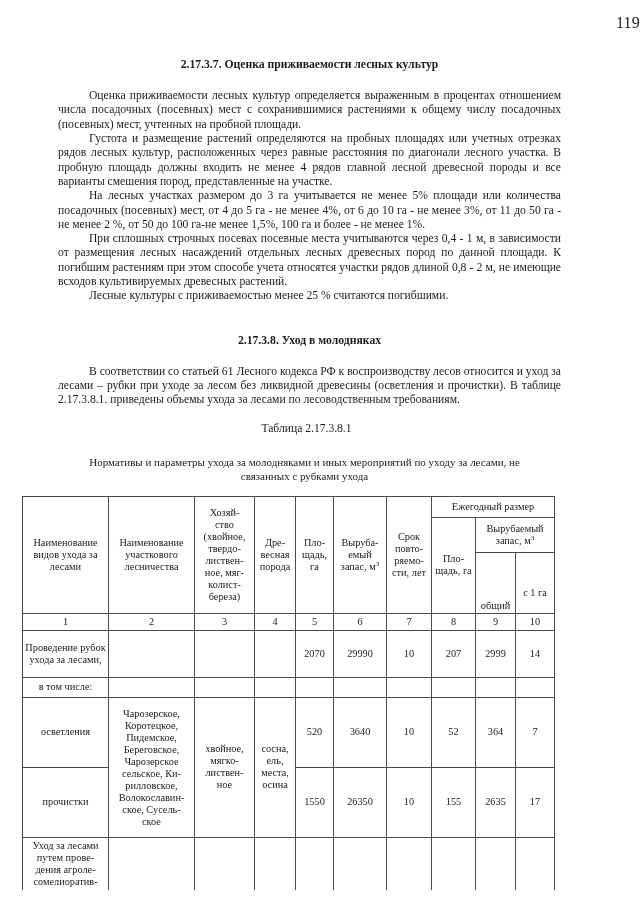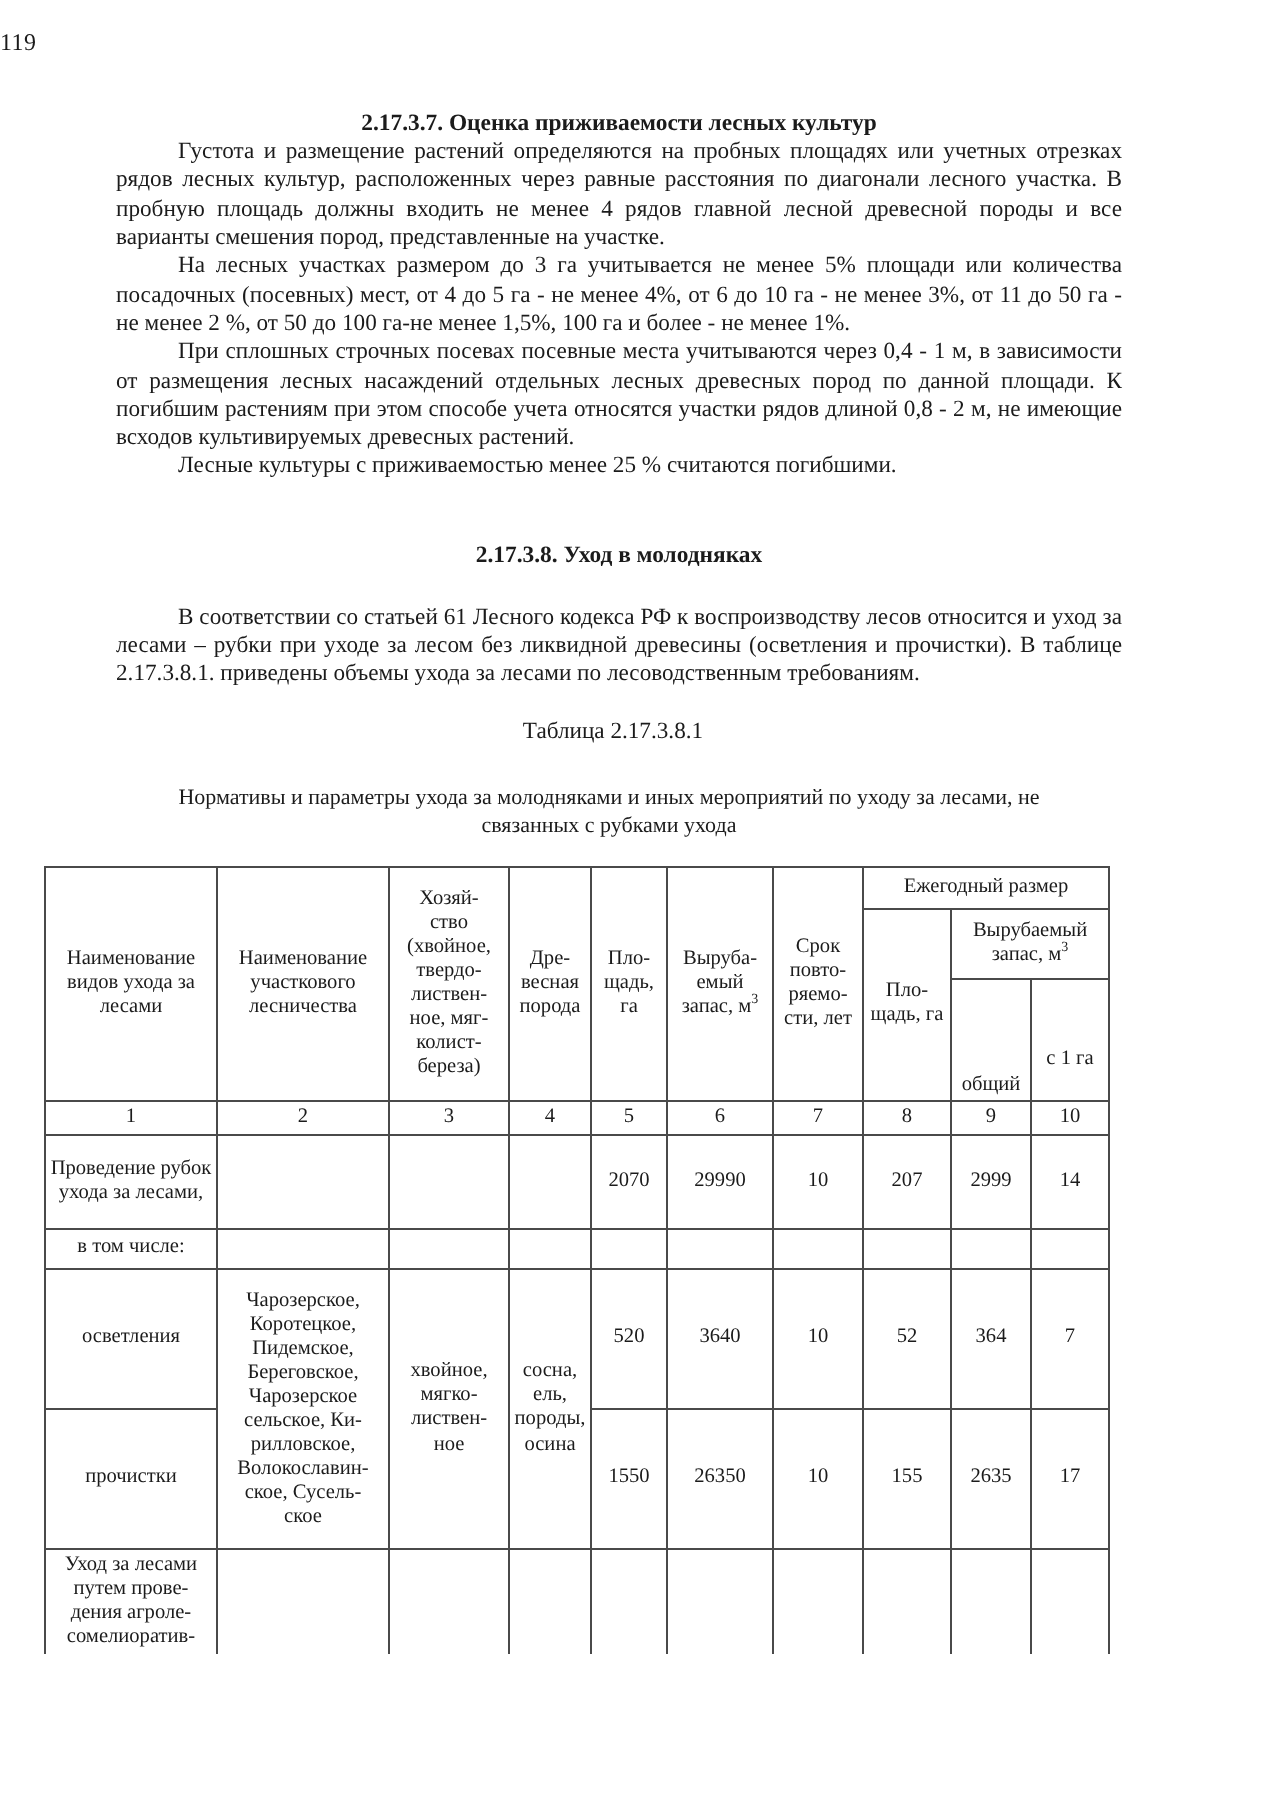--- a/index.html
+++ b/index.html
@@ -16,22 +16,22 @@
     overflow: hidden;
   }
   .page {
     width: 640px;
     height: 905px;
     position: relative;
     box-sizing: border-box;
     padding: 0;
   }
   .page-number {
-    text-align: left;
-    font-size: 12px;
+    text-align: right;
+    font-size: 16px;
     margin-top: 14px;
     letter-spacing: 0.2px;
   }
   .content {
     padding-left: 58px;
     padding-right: 79px;
   }
   h2.section-heading {
     font-size: 11.7px;
     font-weight: bold;
@@ -114,20 +114,21 @@
 <body>
 
 <div class="page">
 
   <div class="page-number">119</div>
 
   <div class="content">
 
     <h2 class="section-heading">2.17.3.7. Оценка приживаемости лесных культур</h2>
 
+    <p class="body-par first">Оценка приживаемости лесных культур определяется выраженным в процентах отношением числа посадочных (посевных) мест с сохранившимися растениями к общему числу посадочных (посевных) мест, учтенных на пробной площади.</p>
     <p class="body-par">Густота и размещение растений определяются на пробных площадях или учетных отрезках рядов лесных культур, расположенных через равные расстояния по диагонали лесного участка. В пробную площадь должны входить не менее 4 рядов главной лесной древесной породы и все варианты смешения пород, представленные на участке.</p>
     <p class="body-par">На лесных участках размером до 3 га учитывается не менее 5% площади или количества посадочных (посевных) мест, от 4 до 5 га - не менее 4%, от 6 до 10 га - не менее 3%, от 11 до 50 га - не менее 2 %, от 50 до 100 га-не менее 1,5%, 100 га и более - не менее 1%.</p>
     <p class="body-par">При сплошных строчных посевах посевные места учитываются через 0,4 - 1 м, в зависимости от размещения лесных насаждений отдельных лесных древесных пород по данной площади. К погибшим растениям при этом способе учета относятся участки рядов длиной 0,8 - 2 м, не имеющие всходов культивируемых древесных растений.</p>
     <p class="body-par">Лесные культуры с приживаемостью менее 25 % считаются погибшими.</p>
 
     <h2 class="section-heading second">2.17.3.8. Уход в молодняках</h2>
 
     <p class="body-par first">В соответствии со статьей 61 Лесного кодекса РФ к воспроизводству лесов относится и уход за лесами – рубки при уходе за лесом без ликвидной древесины (осветления и прочистки). В таблице 2.17.3.8.1. приведены объемы ухода за лесами по лесоводственным требованиям.</p>
 
     <div class="table-label">Таблица 2.17.3.8.1</div>
@@ -254,21 +255,21 @@
         </td>
         <td rowspan="2">
           <span class="hdr-inner">хвойное,</span>
           <span class="hdr-inner">мягко-</span>
           <span class="hdr-inner">листвен-</span>
           <span class="hdr-inner">ное</span>
         </td>
         <td rowspan="2">
           <span class="hdr-inner">сосна,</span>
           <span class="hdr-inner">ель,</span>
-          <span class="hdr-inner">породы,</span>
+          <span class="hdr-inner">места,</span>
           <span class="hdr-inner">осина</span>
         </td>
         <td>520</td>
         <td>3640</td>
         <td>10</td>
         <td>52</td>
         <td>364</td>
         <td>7</td>
       </tr>
       <tr>

